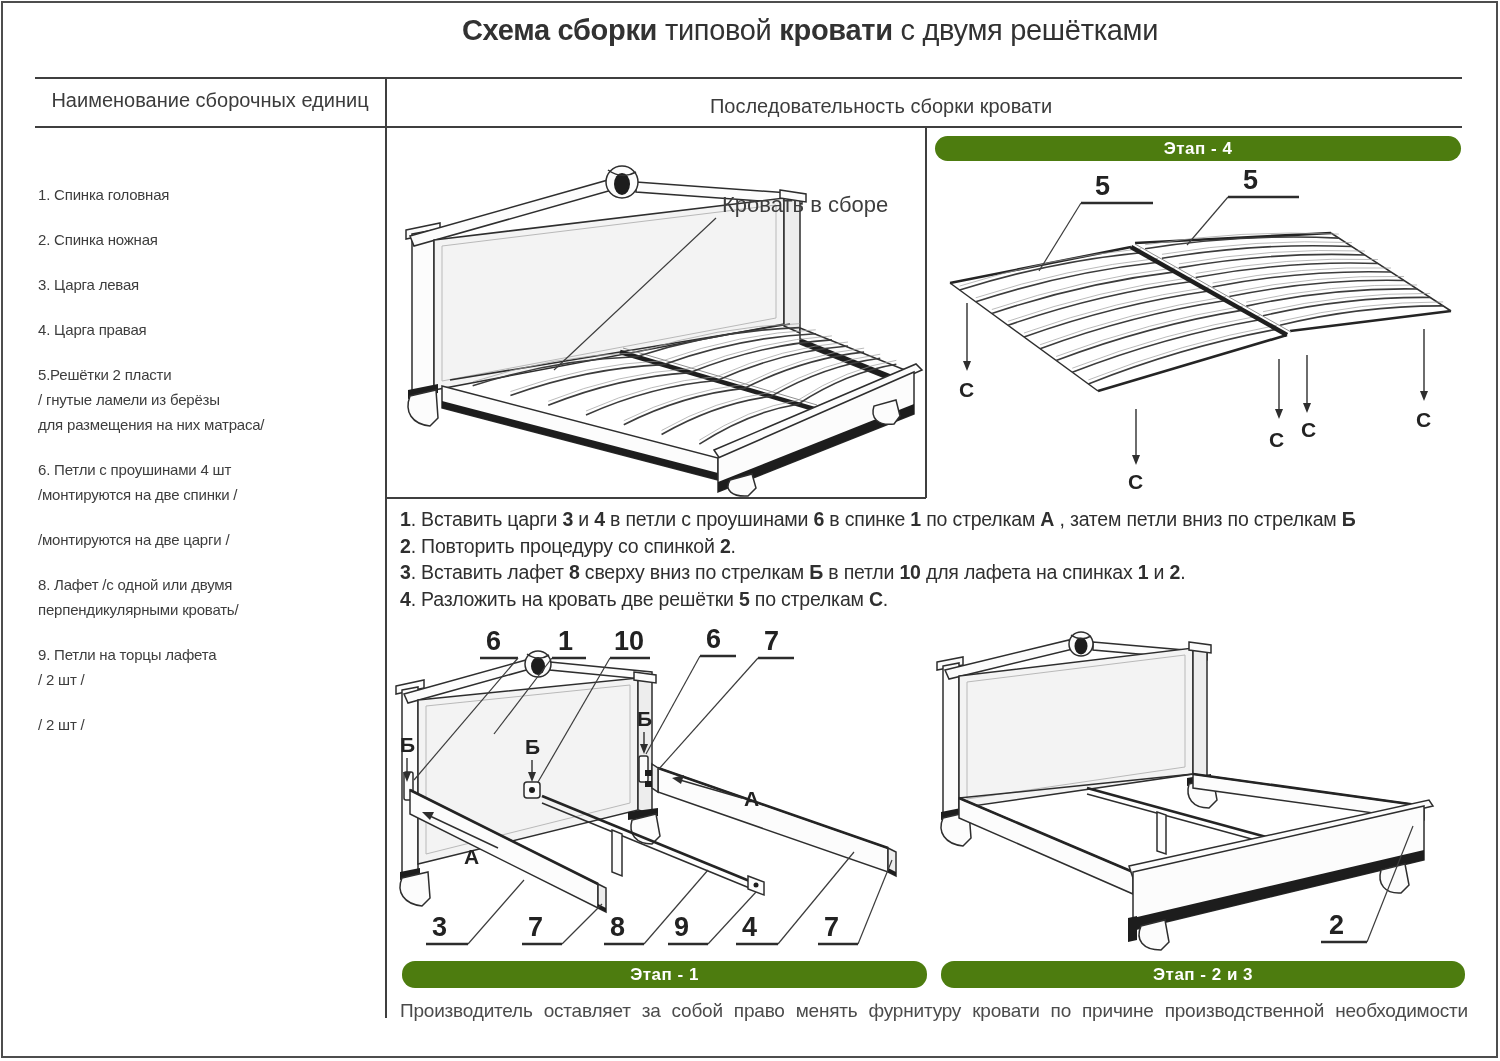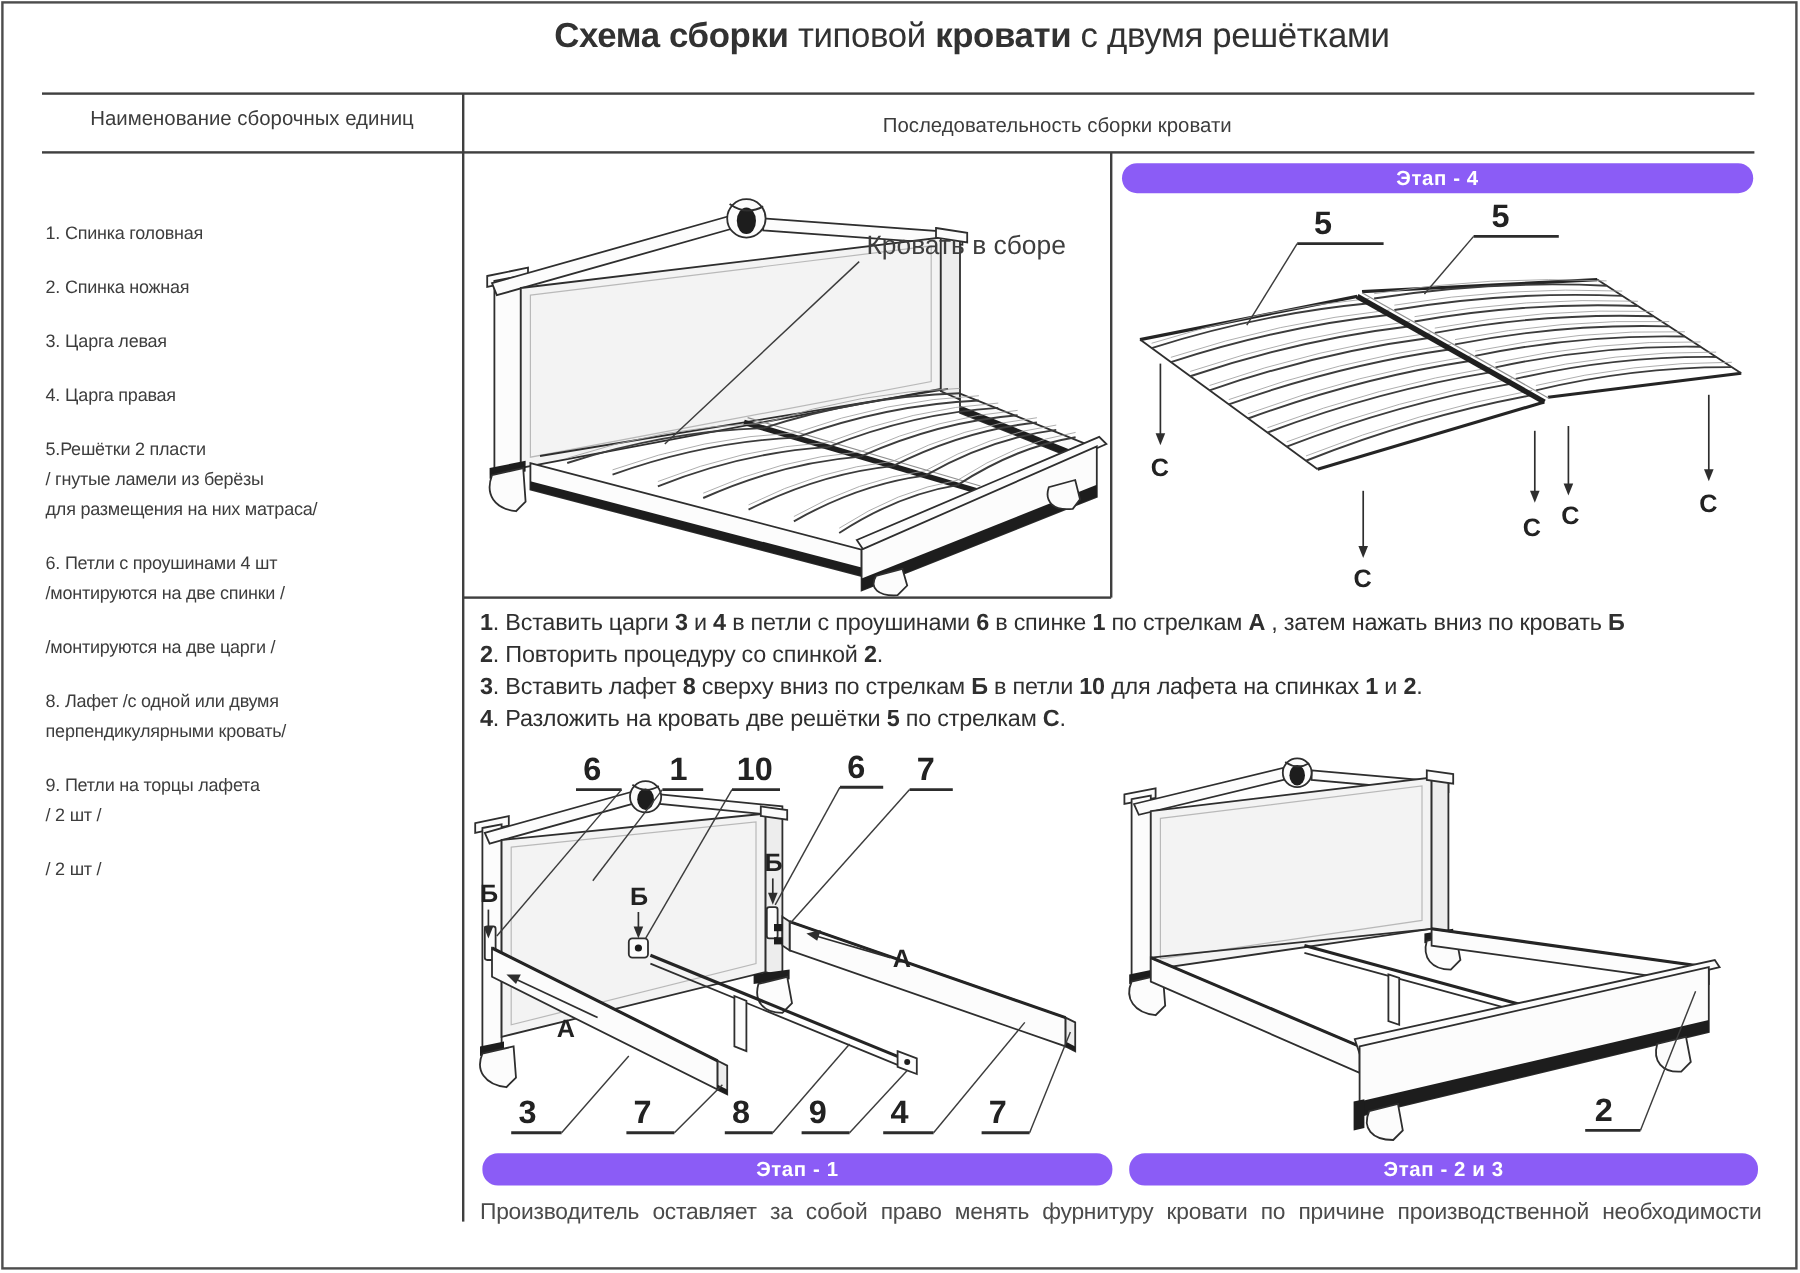--- a/index.html
+++ b/index.html
@@ -5,30 +5,30 @@
   html,body{margin:0;padding:0;background:#e8e8e8;}
   .page{position:relative;width:1500px;height:1061px;background:#ffffff;
         font-family:"Liberation Sans",sans-serif;color:#3b3b3b;overflow:hidden;margin:0 auto;}
   .abs{position:absolute;}
   .frame{left:1px;top:1px;width:1493px;height:1053px;border:2px solid #4d4d4d;pointer-events:none;}
   .rule{background:#3f3f3f;}
   
   .title{left:130px;top:14px;width:1360px;text-align:center;font-size:29px;letter-spacing:-0.3px;color:#323232;}
   .title b{font-weight:700;}
   
-  .col-hd{font-size:17px;color:#3c3c3c;text-align:center;}
+  .col-hd{font-size:20px;color:#3c3c3c;text-align:center;}
   
   .parts{left:38px;top:182px;width:345px;}
   .part-item{margin-bottom:20px;font-size:15px;line-height:25px;color:#3d3d3d;letter-spacing:-0.2px;}
   
   .instr{left:400px;top:506px;width:1075px;}
   .instr-line{font-size:19.5px;line-height:26.5px;color:#2f2f2f;letter-spacing:-0.2px;}
   .instr-line b{font-weight:700;}
   
-  .pill{background:#8b5cf6;color:#ffffff;border-radius:13px;display:flex;align-items:center;justify-content:center;
+  .pill{background:#4d7c0f;color:#ffffff;border-radius:13px;display:flex;align-items:center;justify-content:center;
         font-size:17px;font-weight:700;letter-spacing:0.5px;}
   
   .footer{left:400px;top:1000px;width:1068px;font-size:19px;color:#4b4b4b;text-align:justify;text-align-last:justify;letter-spacing:-0.2px;}
   
   svg{display:block;}
   svg text{font-family:"Liberation Sans",sans-serif;fill:#222;}
   .lbl-num{font-size:27px;font-weight:700;}
   .lbl-letter{font-size:21px;font-weight:700;}
   .lbl-callout{font-size:22px;fill:#3e3e3e;}
   .underbar{stroke:#2c2c2c;stroke-width:2.4;fill:none;}
@@ -257,21 +257,21 @@
       <text class="lbl-letter" x="366" y="274">С</text>
     </g>
     <g>
       <path class="arrow" d="M489,166 L489,230"></path>
         <path class="ahead" d="M485,228 L493,228 L489,238 Z"></path>
       <text class="lbl-letter" x="481" y="264">С</text>
     </g>
   </svg>
 
   <div class="abs instr" id="instructions">
-      <div class="instr-line"><b>1</b><span>. Вставить царги </span><b>3</b><span> и </span><b>4</b><span> в петли с проушинами </span><b>6</b><span> в спинке </span><b>1</b><span> по стрелкам </span><b>А</b><span> , затем нажать вниз по кровать </span><b>Б</b></div>
+      <div class="instr-line"><b>1</b><span>. Вставить царги </span><b>3</b><span> и </span><b>4</b><span> в петли с проушинами </span><b>6</b><span> в спинке </span><b>1</b><span> по стрелкам </span><b>А</b><span> , затем петли вниз по стрелкам </span><b>Б</b></div>
       <div class="instr-line"><b>2</b><span>. Повторить процедуру со спинкой </span><b>2</b><span>.</span></div>
       <div class="instr-line"><b>3</b><span>. Вставить лафет </span><b>8</b><span> сверху вниз по стрелкам </span><b>Б</b><span> в петли </span><b>10</b><span> для лафета на спинках </span><b>1</b><span> и </span><b>2</b><span>.</span></div>
       <div class="instr-line"><b>4</b><span>. Разложить на кровать две решётки </span><b>5</b><span>  по стрелкам </span><b>С</b><span>.</span></div>
     </div>
 
   <svg class="abs" style="left:390px;top:622px;" width="540" height="335" viewBox="0 0 540 335">
     <g>
       <path class="face" d="M6,64 L34,58 L34,66 L6,72 Z"></path>
       <path class="face" d="M12,68 L28,65 L28,250 L12,254 Z"></path>
       <path class="face" d="M14,72 L136,38 L140,47 L18,81 Z"></path>

